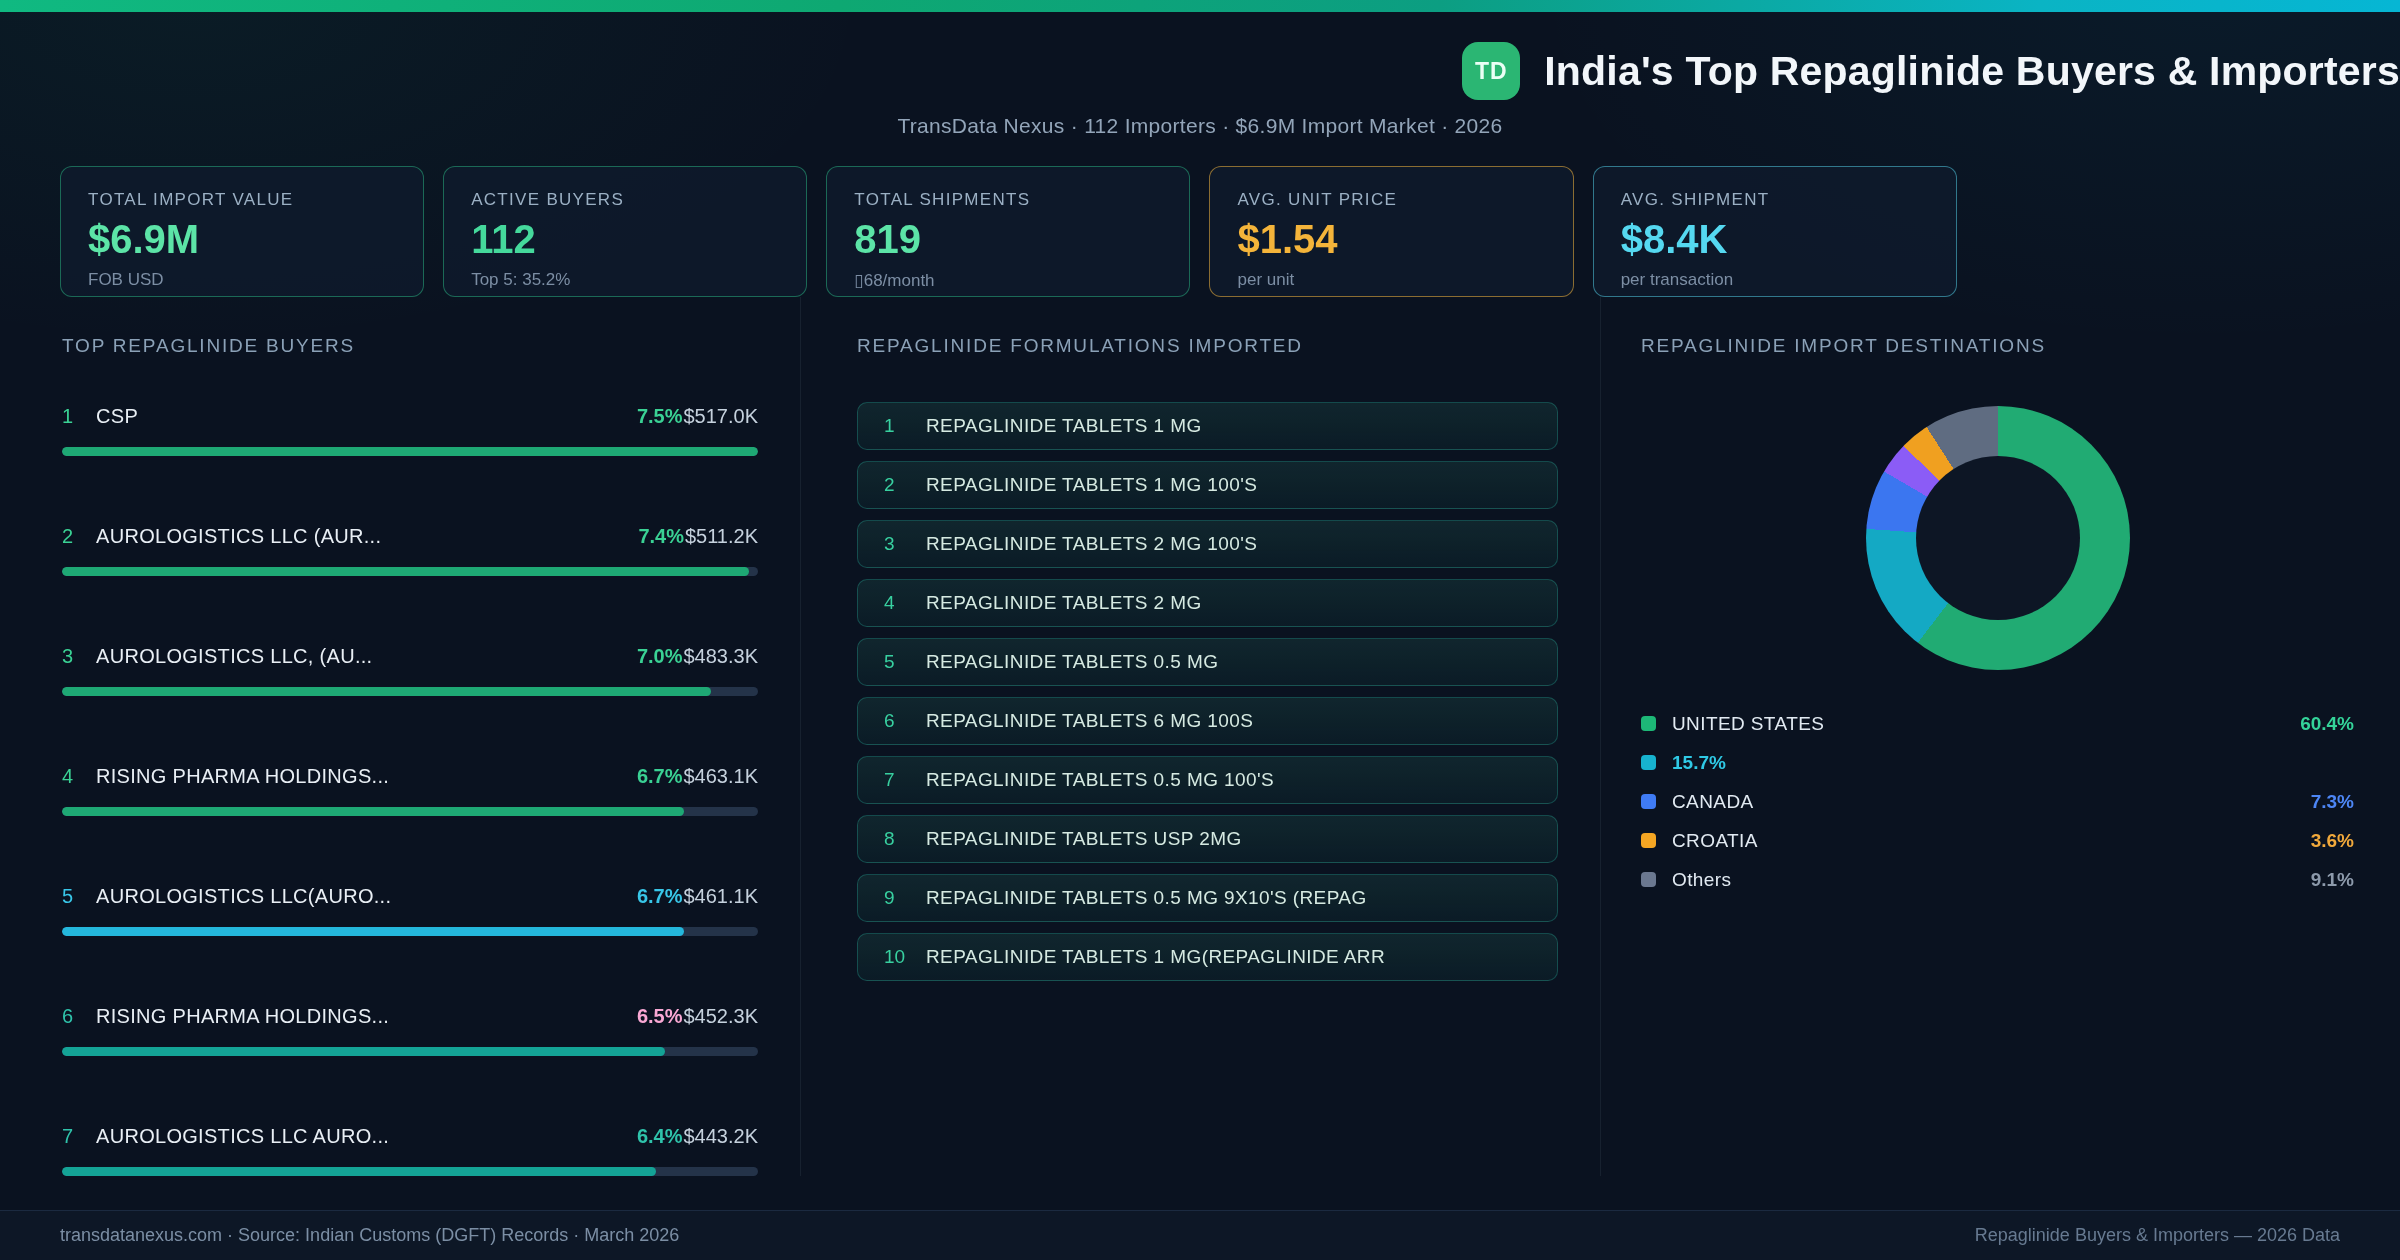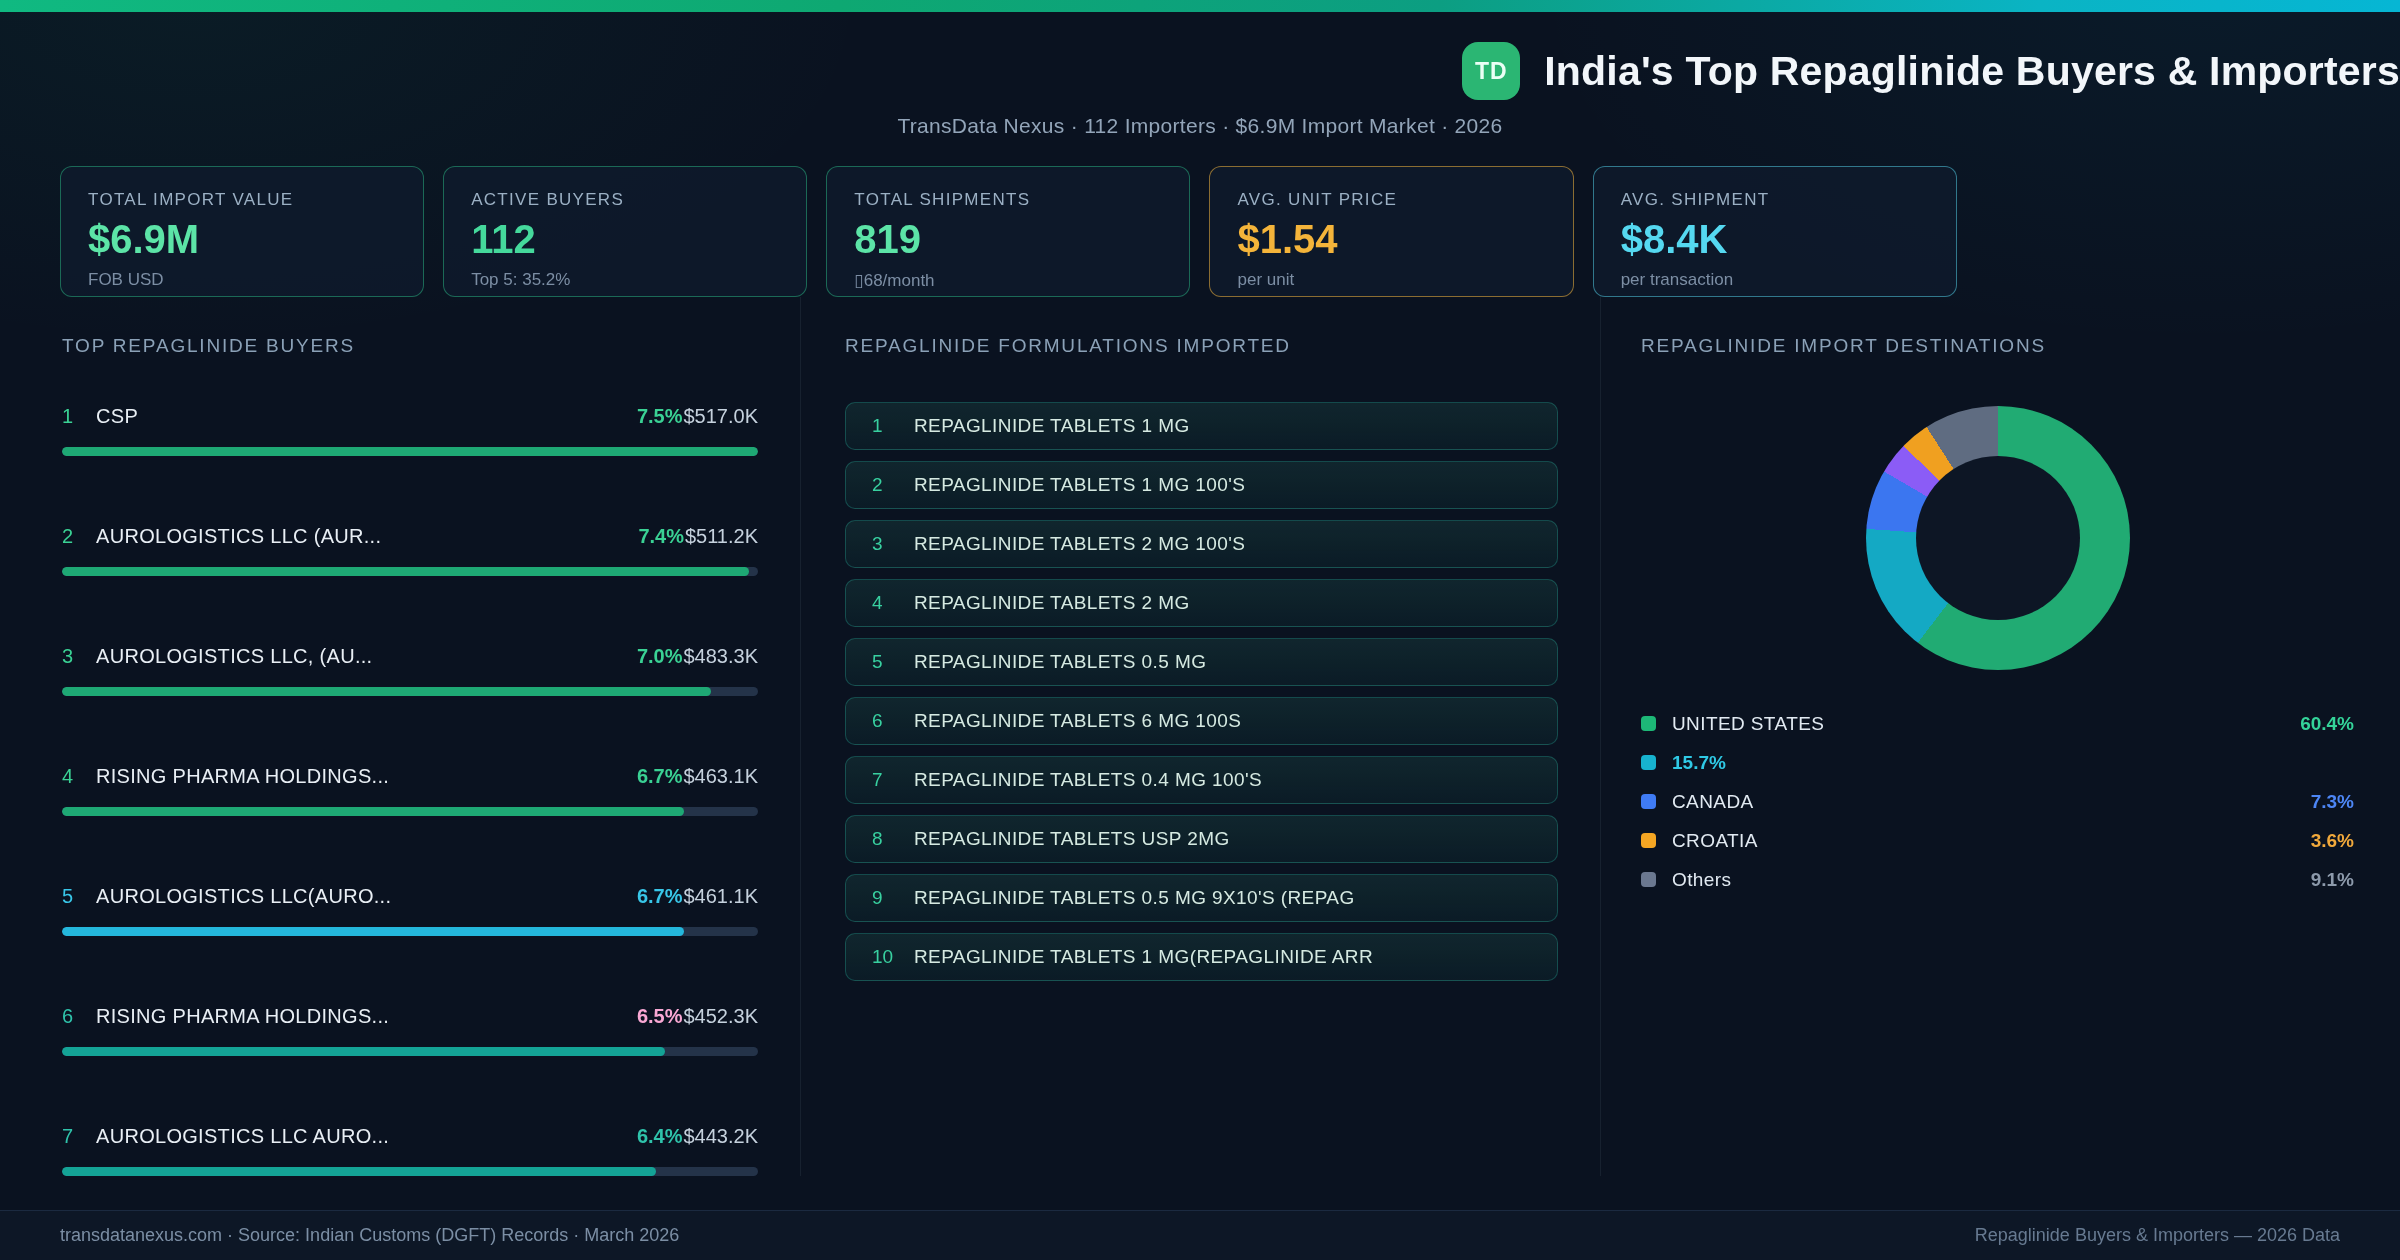--- a/index.html
+++ b/index.html
@@ -32,21 +32,21 @@
     padding:23px 27px; height:131px; }
   .stat-label { font-size:17px; letter-spacing:1.3px; color:#9bb0c4; }
   .stat-value { font-size:40px; font-weight:700; margin-top:9px; line-height:1; }
   .stat-sub { font-size:17px; color:#7c8ea4; margin-top:11px; }
 
   
   main { display:grid; grid-template-columns:800px 800px 800px; height:872px; margin-top:0; }
   .col { padding-top:38px; }
   .col + .col { border-left:1px solid rgba(148,163,184,0.10); }
   .col-buyers { padding-left:62px; padding-right:42px; }
-  .col-formulations { padding-left:44px; padding-right:42px; }
+  .col-formulations { padding-left:56px; padding-right:42px; }
   .col-destinations { padding-left:40px; padding-right:46px; }
   h2.section-title { font-size:19px; font-weight:400; letter-spacing:1.8px; color:#8ba1b7; }
 
   
   .buyer-row { margin-top:0; }
   #buyers-list { margin-top:48px; }
   .buyer-row + .buyer-row { margin-top:69px; }
   .buyer-line { display:flex; align-items:baseline; }
   .buyer-rank { width:34px; font-size:20px; flex:0 0 auto; }
   .buyer-name { flex:1 1 auto; font-size:20px; color:#e9eff5; letter-spacing:0.3px;
@@ -230,21 +230,21 @@
           <div class="form-item">
             <span class="form-num">5</span>
             <span class="form-label">REPAGLINIDE TABLETS 0.5 MG</span>
           </div>
           <div class="form-item">
             <span class="form-num">6</span>
             <span class="form-label">REPAGLINIDE TABLETS 6 MG 100S</span>
           </div>
           <div class="form-item">
             <span class="form-num">7</span>
-            <span class="form-label">REPAGLINIDE TABLETS 0.4 MG 100'S</span>
+            <span class="form-label">REPAGLINIDE TABLETS 0.5 MG 100'S</span>
           </div>
           <div class="form-item">
             <span class="form-num">8</span>
             <span class="form-label">REPAGLINIDE TABLETS USP 2MG</span>
           </div>
           <div class="form-item">
             <span class="form-num">9</span>
             <span class="form-label">REPAGLINIDE TABLETS 0.5 MG 9X10'S (REPAG</span>
           </div>
           <div class="form-item">

